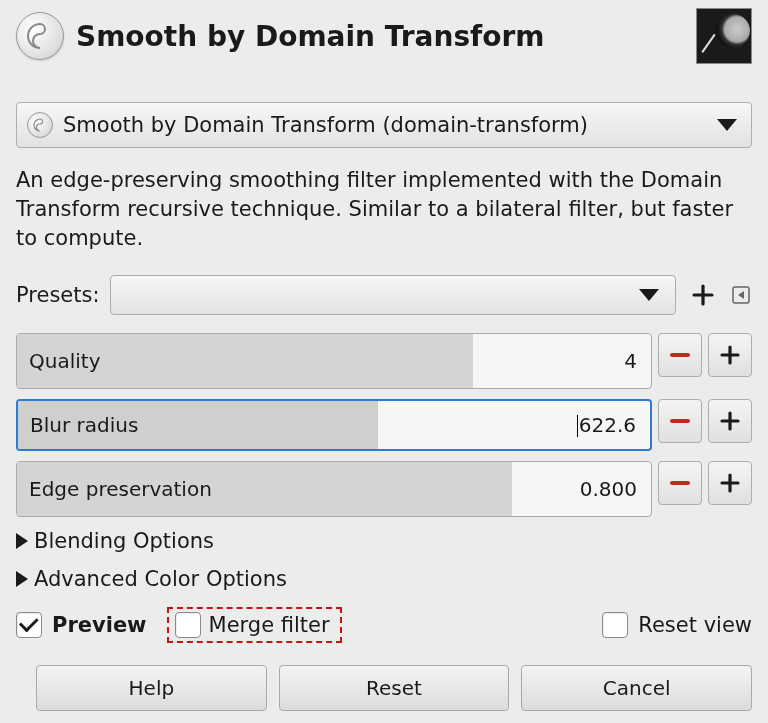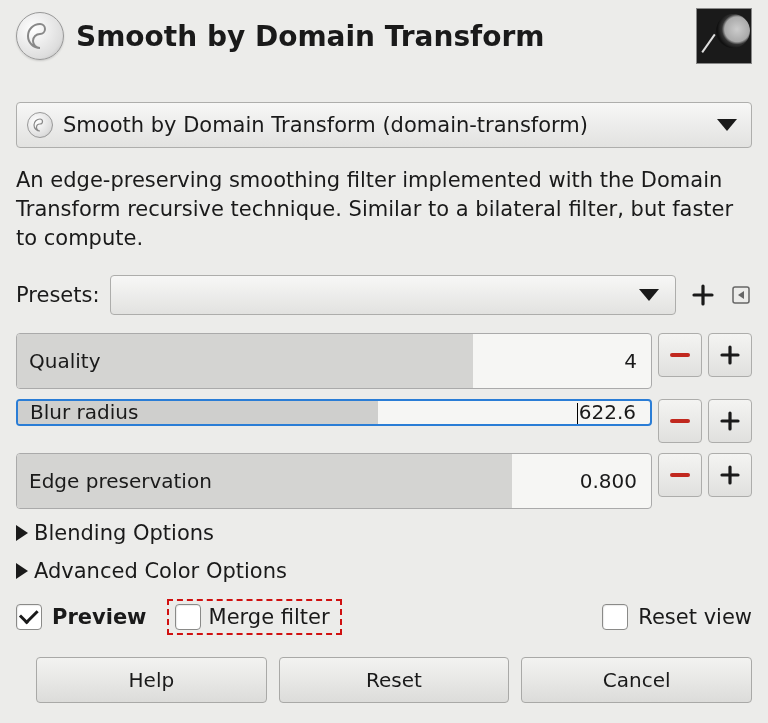--- a/index.html
+++ b/index.html
@@ -125,21 +125,21 @@
   border: 1px solid #aaa;
   border-radius: 4px;
   background: #f6f6f4;
   position: relative;
   display: flex;
   align-items: center;
   overflow: hidden;
 }
 .param-field.focus {
   border: 2px solid #2a7dd6;
-  height: 27px;
+  height: 52px;
 }
 .param-fill {
   position: absolute;
   left: 0; top: 0; bottom: 0;
   background: #d4d4d2;
 }
 .param-field.focus .param-fill { background: #cfcfcd; }
 .param-label {
   position: relative;
   padding-left: 12px;

